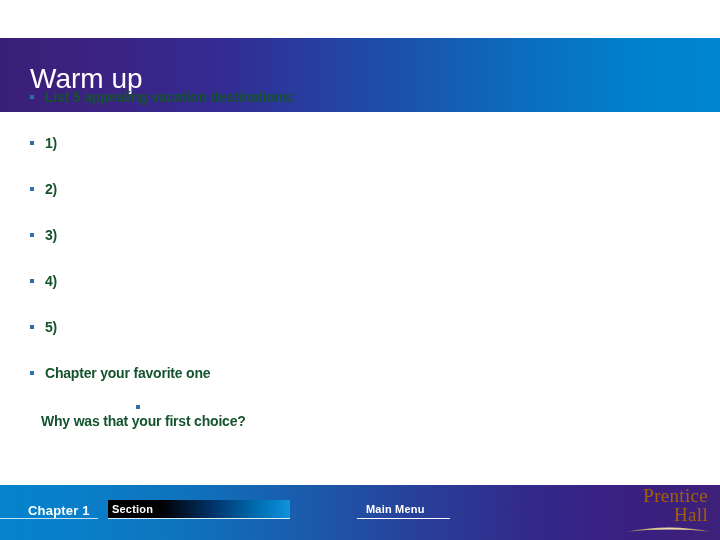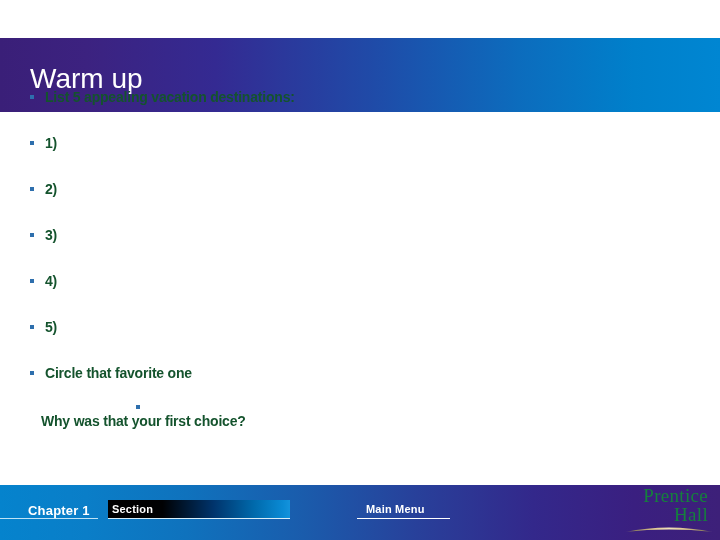--- a/index.html
+++ b/index.html
@@ -174,21 +174,21 @@
   .logo {
     position: absolute;
     left: 622px;
     top: 484px;
     width: 94px;
     height: 52px;
   }
   .logo-line1, .logo-line2 {
     position: absolute;
     right: 8px;
-    color: #15803d;
+    color: #a16207;
     font-family: "Liberation Serif", serif;
     font-size: 19px;
     font-weight: 400;
     letter-spacing: 0.3px;
     white-space: nowrap;
   }
   .logo-line1 { top: 1px; }
   .logo-line2 { top: 20px; }
   .logo-arc {
     position: absolute;
@@ -234,21 +234,21 @@
       <span class="bullet-text">4)</span>
     </div>
 
     <div class="bullet-row" style="top:239px;">
       <span class="bullet-dot"></span>
       <span class="bullet-text">5)</span>
     </div>
 
     <div class="bullet-row" style="top:285px;">
       <span class="bullet-dot"></span>
-      <span class="bullet-text">Circle that favorite one</span>
+      <span class="bullet-text">Chapter your favorite one</span>
     </div>
 
     <div class="bullet-row" style="top:331px;flex-direction:column;">
       <span class="bullet-dot"></span>
       <span class="bullet-text">Why was that your first choice?</span>
     </div>
 
   </div>
 
   <div class="footer"></div>

